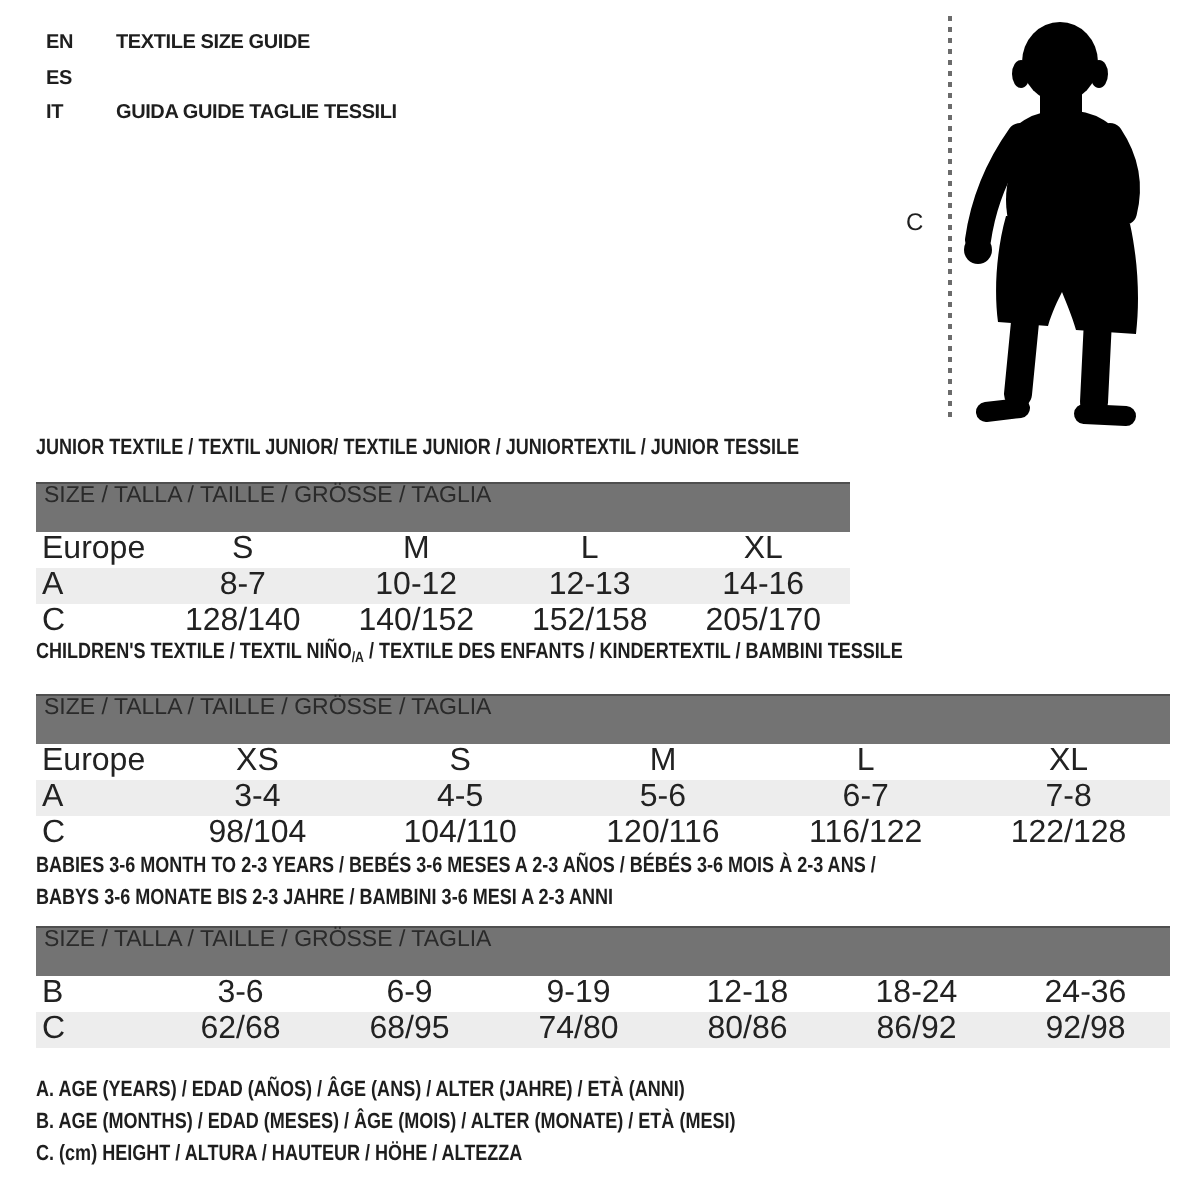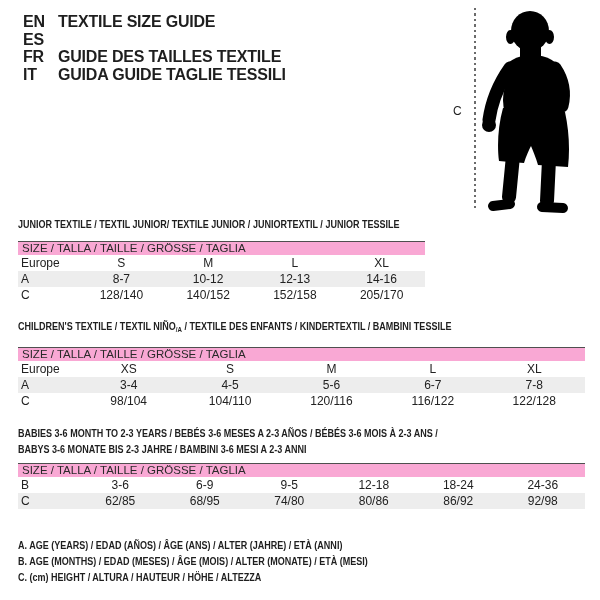--- a/index.html
+++ b/index.html
@@ -7,21 +7,21 @@
   body {
     width: 600px; height: 600px;
     position: relative;
     font-family: "Liberation Sans", sans-serif;
     color: #1e1e1e;
     overflow: hidden;
   }
 
   
   .lang-block { position: absolute; top: 13px; left: 23px; }
-  .lang-row { display: flex; line-height: 17.6px; font-size: 16px; font-weight: bold; letter-spacing: -0.2px; }
+  .lang-row { display: flex; line-height: 17.6px; font-size: 10px; font-weight: bold; letter-spacing: -0.2px; }
   .lang-code { width: 35px; flex: 0 0 35px; }
 
   
   .figure-area { position: absolute; top: 0; left: 440px; width: 160px; height: 220px; }
   .height-line {
     position: absolute; left: 34px; top: 8px; width: 2px; height: 203px;
     background: repeating-linear-gradient(to bottom, #6b6b6b 0 2.5px, transparent 2.5px 5.5px);
   }
   .height-marker { position: absolute; left: 13px; top: 104px; font-size: 12px; }
   .silhouette { position: absolute; left: 38px; top: 8px; width: 118px; height: 206px; }
@@ -32,29 +32,29 @@
     font-size: 11px; font-weight: bold; letter-spacing: 0;
     white-space: nowrap;
     transform: scaleX(0.82); transform-origin: 0 0;
     line-height: 16px;
   }
   .sec-title sub { font-size: 7.5px; vertical-align: -2px; }
 
   
   .size-table { position: absolute; left: 18px; }
   .size-bar {
-    height: 14px; line-height: 12px;
-    background: #f9a8d4;
+    height: 25px; line-height: 12px;
+    background: #737373;
     border-top: 1px solid #4f4f4f;
     font-size: 11.5px; padding-left: 4px;
     color: #2a2a2a;
   }
   .size-table table { width: 100%; border-collapse: collapse; table-layout: fixed; }
   .size-table td {
-    height: 16px; font-size: 12px; text-align: center;
+    height: 16px; font-size: 16px; text-align: center;
     padding: 0; vertical-align: middle; color: #222222;
   }
   .size-table td.row-label { text-align: left; padding-left: 3px; }
   .size-table tr.striped { background: #ededed; }
 
   
   .legend { position: absolute; left: 18px; top: 537px; }
   .legend-line {
     font-size: 11px; font-weight: bold; line-height: 16px; white-space: nowrap;
     transform: scaleX(0.82); transform-origin: 0 0;
@@ -63,24 +63,20 @@
 </head>
 <body>
 
 <div class="lang-block">
   <div class="lang-row">
     <span class="lang-code">EN</span>
     <span class="lang-label">TEXTILE SIZE GUIDE</span>
   </div>
   <div class="lang-row">
     <span class="lang-code">ES</span>
-  </div>
-  <div class="lang-row">
-    <span class="lang-code">FR</span>
-    <span class="lang-label">GUIDE DES TAILLES TEXTILE</span>
   </div>
   <div class="lang-row">
     <span class="lang-code">IT</span>
     <span class="lang-label">GUIDA GUIDE TAGLIE TESSILI</span>
   </div>
 </div>
 
 <div class="figure-area">
   <div class="height-line"></div>
   <div class="height-marker">C</div>
@@ -201,28 +197,28 @@
         <col>
         <col>
         <col>
         <col>
       </colgroup>
     <tbody>
       <tr>
         <td class="row-label">B</td>
         <td>3-6</td>
         <td>6-9</td>
-        <td>9-5</td>
+        <td>9-19</td>
         <td>12-18</td>
         <td>18-24</td>
         <td>24-36</td>
       </tr>
       <tr class="striped">
         <td class="row-label">C</td>
-        <td>62/85</td>
+        <td>62/68</td>
         <td>68/95</td>
         <td>74/80</td>
         <td>80/86</td>
         <td>86/92</td>
         <td>92/98</td>
       </tr>
     </tbody>
   </table>
 </div>
 

